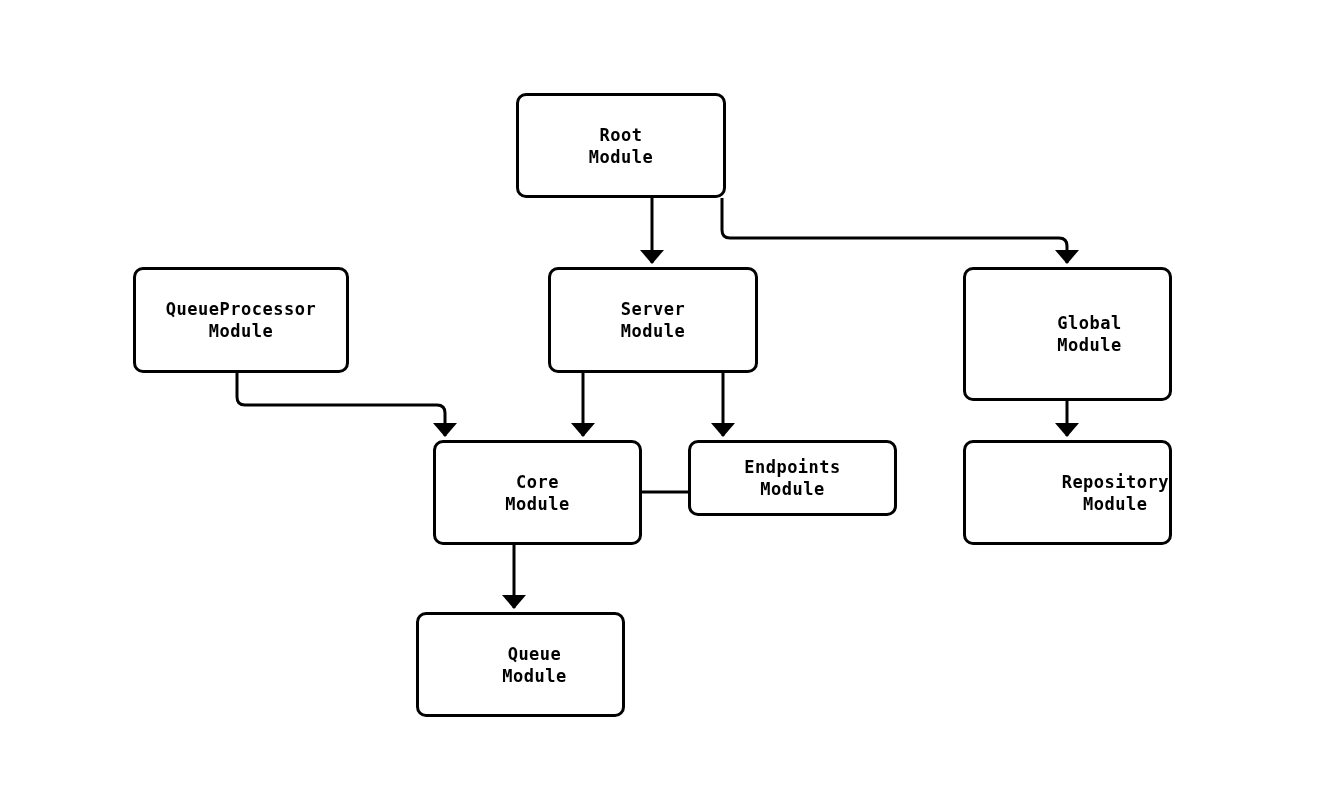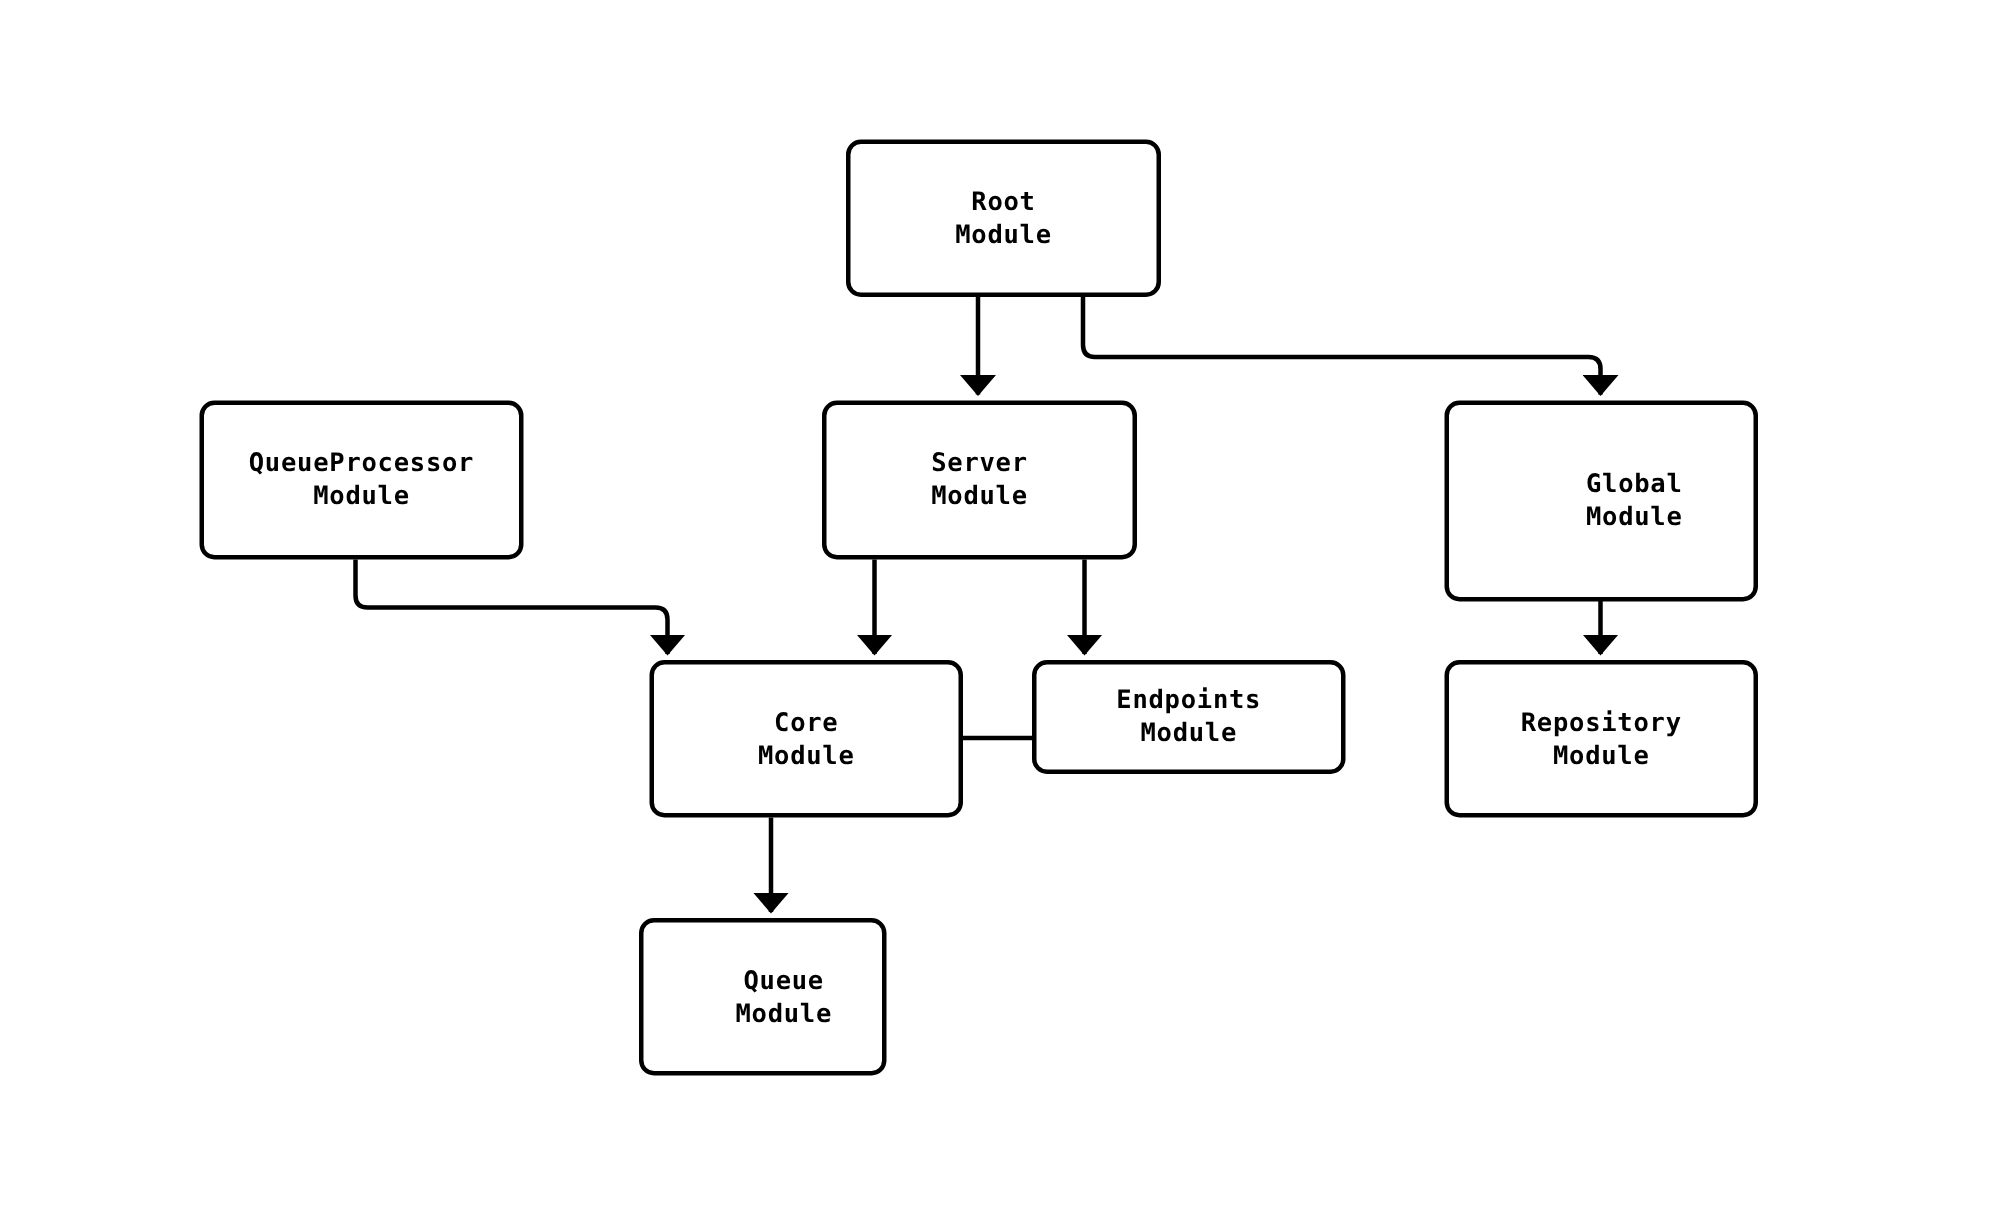--- a/index.html
+++ b/index.html
@@ -40,28 +40,28 @@
   }
   .node-label {
     font-weight: bold;
     font-size: 17px;
     line-height: 22px;
     color: #000000;
     white-space: pre-line;
     letter-spacing: 0.5px;
   }
   
-  .node-root        { left: 564px; top:  93px; width: 210px; height: 105px; }
+  .node-root        { left: 516px; top:  93px; width: 210px; height: 105px; }
   .node-queue-processor { left: 133px; top: 267px; width: 216px; height: 106px; }
   .node-server      { left: 548px; top: 267px; width: 210px; height: 106px; }
   .node-global      { left: 963px; top: 267px; width: 209px; height: 134px; padding-left: 44px; }
   .node-core        { left: 433px; top: 440px; width: 209px; height: 105px; }
   .node-endpoints   { left: 688px; top: 440px; width: 209px; height: 76px; }
-  .node-repository  { left: 963px; top: 440px; width: 209px; height: 105px; }
-  .node-queue       { left: 426px; top: 612px; width: 165px; height: 105px; padding-left: 28px; }
+  .node-repository  { left: 963px; top: 440px; width: 209px; height: 105px; justify-content: flex-end; }
+  .node-queue       { left: 416px; top: 612px; width: 209px; height: 105px; padding-left: 28px; }
 </style>
 </head>
 <body>
 
 <div class="canvas">
 
   <svg class="edges-layer" width="1337" height="809" viewBox="0 0 1337 809" xmlns="http://www.w3.org/2000/svg">
     <defs>
       <marker id="arrowhead" viewBox="0 0 14 24" refX="13" refY="12" markerWidth="14" markerHeight="24" markerUnits="userSpaceOnUse" orient="auto">
         <path d="M0,0 L14,12 L0,24 Z" fill="#000000"></path>

